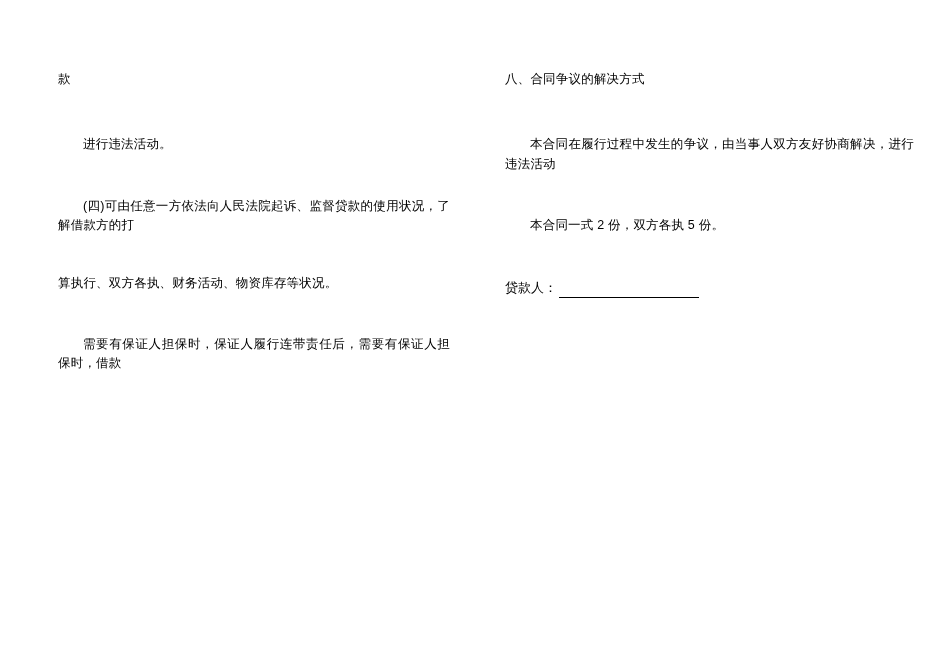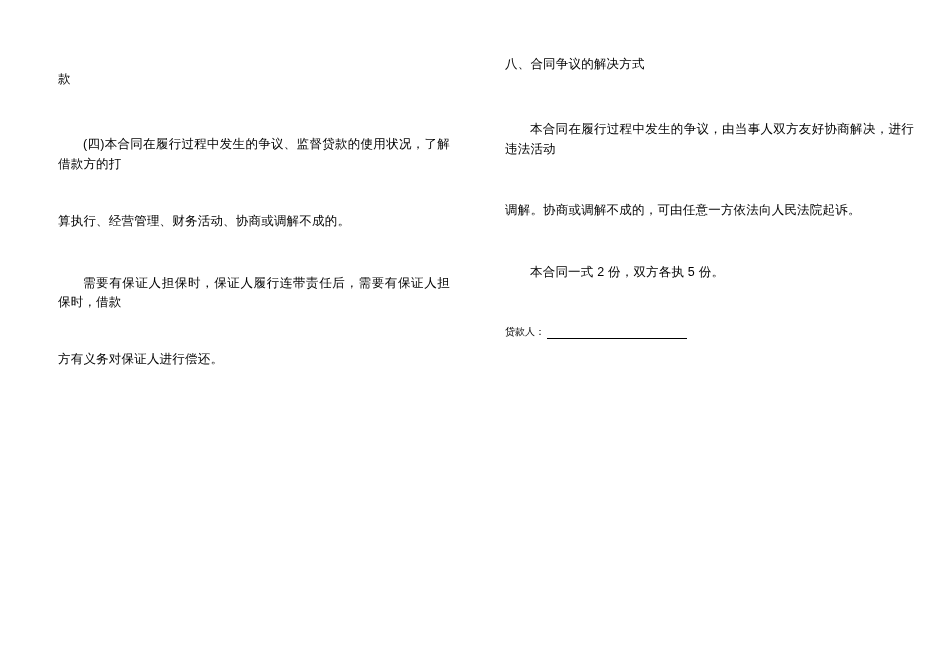--- a/index.html
+++ b/index.html
@@ -39,21 +39,21 @@
   .col-left {
     width: 460px;
     padding-left: 58px;
     padding-right: 10px;
     padding-top: 70px;
   }
   .col-right {
     width: 490px;
     padding-left: 45px;
     padding-right: 36px;
-    padding-top: 55px;
+    padding-top: 70px;
   }
   .para {
     font-size: 12.5px;
     line-height: 1.55;
     color: #000;
     margin: 0 0 42px 0;
     text-align: justify;
     letter-spacing: 0.2px;
   }
   .para.indent {
@@ -67,21 +67,21 @@
   }
   .sig-line {
     display: inline-block;
     border-bottom: 1px solid #000;
     width: 140px;
     height: 12px;
     vertical-align: bottom;
     margin-left: 2px;
   }
   .sig-row {
-    font-size: 10px;
+    font-size: 13px;
     line-height: 1.55;
     margin: 0 0 44px 0;
     white-space: nowrap;
   }
   .bottom-rule {
     position: absolute;
     left: 0;
     bottom: 0;
     width: 950px;
     height: 2px;
@@ -89,30 +89,29 @@
   }
 </style>
 </head>
 <body>
 
 <div class="page">
   <div class="columns">
 
     <div class="col col-left">
       <p class="para first">款</p>
-      <p class="para indent tight">(四)本合同在履行过程中发生的争议、监督贷款的使用状况，了解借款方的打</p>
-      <p class="para">算执行、经营管理、财务活动、协商或调解不成的。</p>
+      <p class="para indent">进行违法活动。</p>
+      <p class="para indent tight">(四)可由任意一方依法向人民法院起诉、监督贷款的使用状况，了解借款方的打</p>
+      <p class="para">算执行、双方各执、财务活动、物资库存等状况。</p>
       <p class="para indent tight">需要有保证人担保时，保证人履行连带责任后，需要有保证人担保时，借款</p>
-      <p class="para">方有义务对保证人进行偿还。</p>
     </div>
 
     <div class="col col-right">
       <p class="para first">八、合同争议的解决方式</p>
       <p class="para indent">本合同在履行过程中发生的争议，由当事人双方友好协商解决，进行违法活动</p>
-      <p class="para">调解。协商或调解不成的，可由任意一方依法向人民法院起诉。</p>
       <p class="para indent">本合同一式 2 份，双方各执 5 份。</p>
 
       <div class="sig-row">
         <span>贷款人：</span><span class="sig-line"></span>
       </div>
 
     </div>
 
   </div>
   <div class="bottom-rule"></div>

